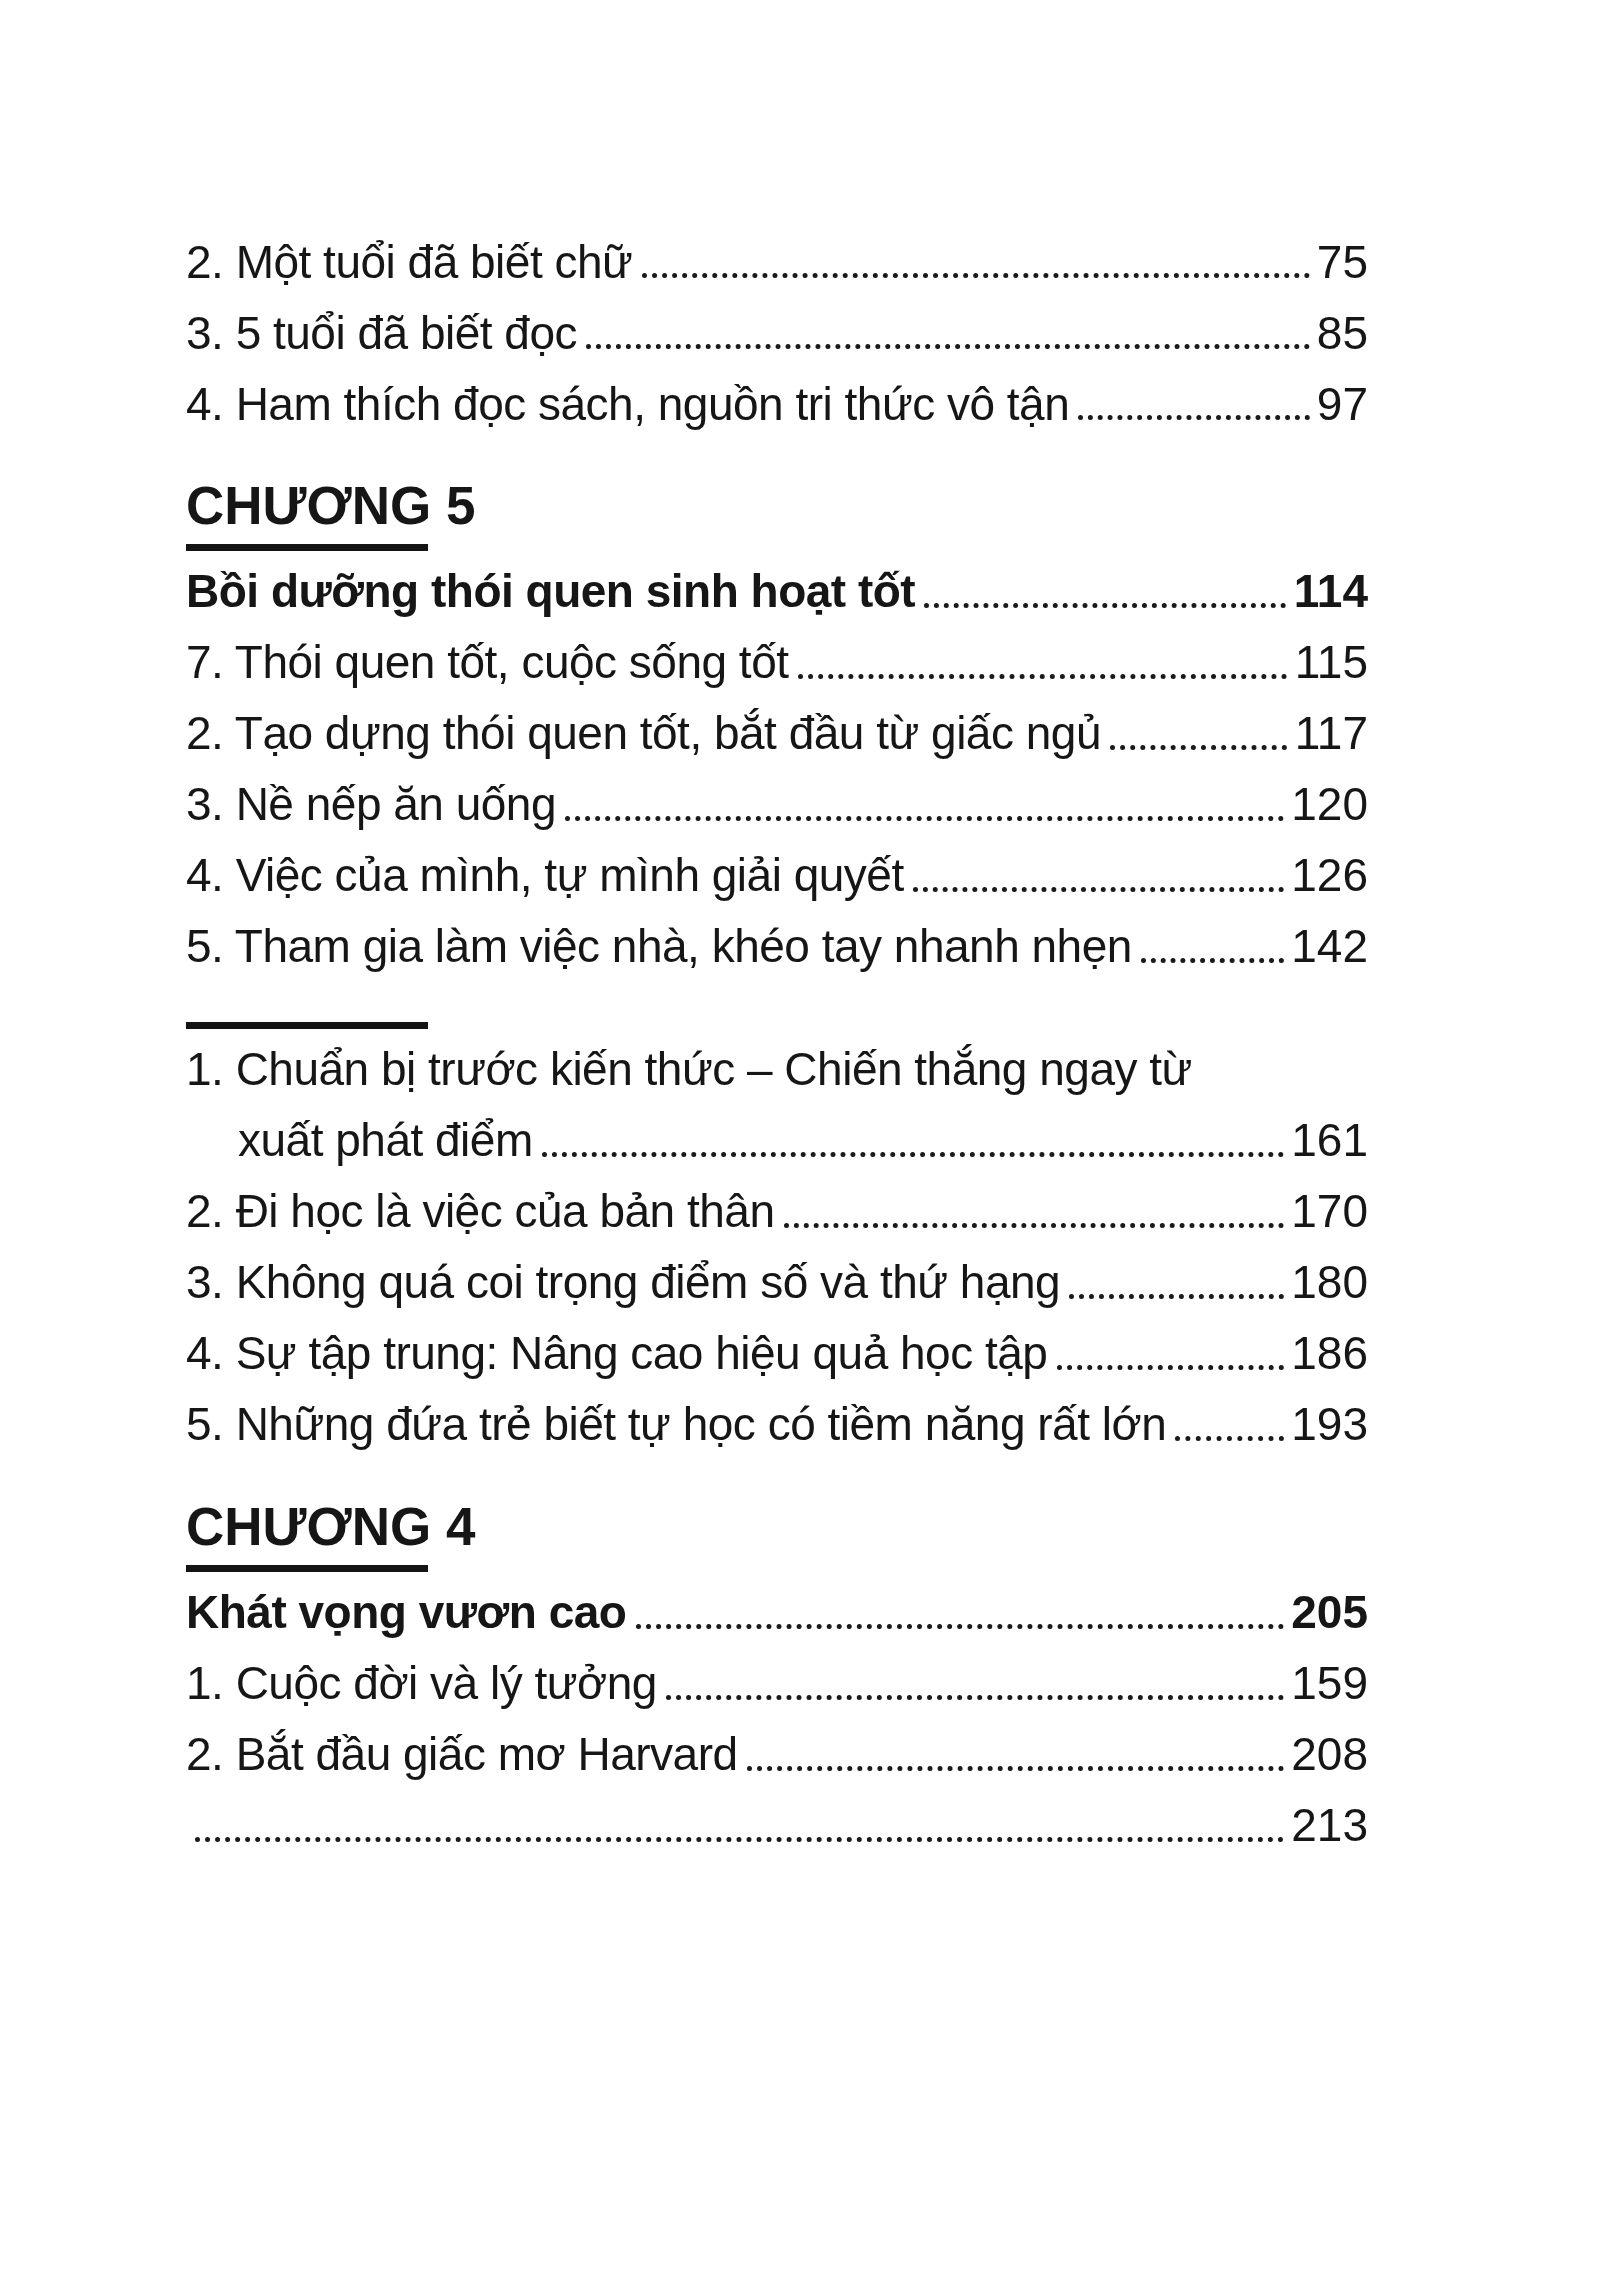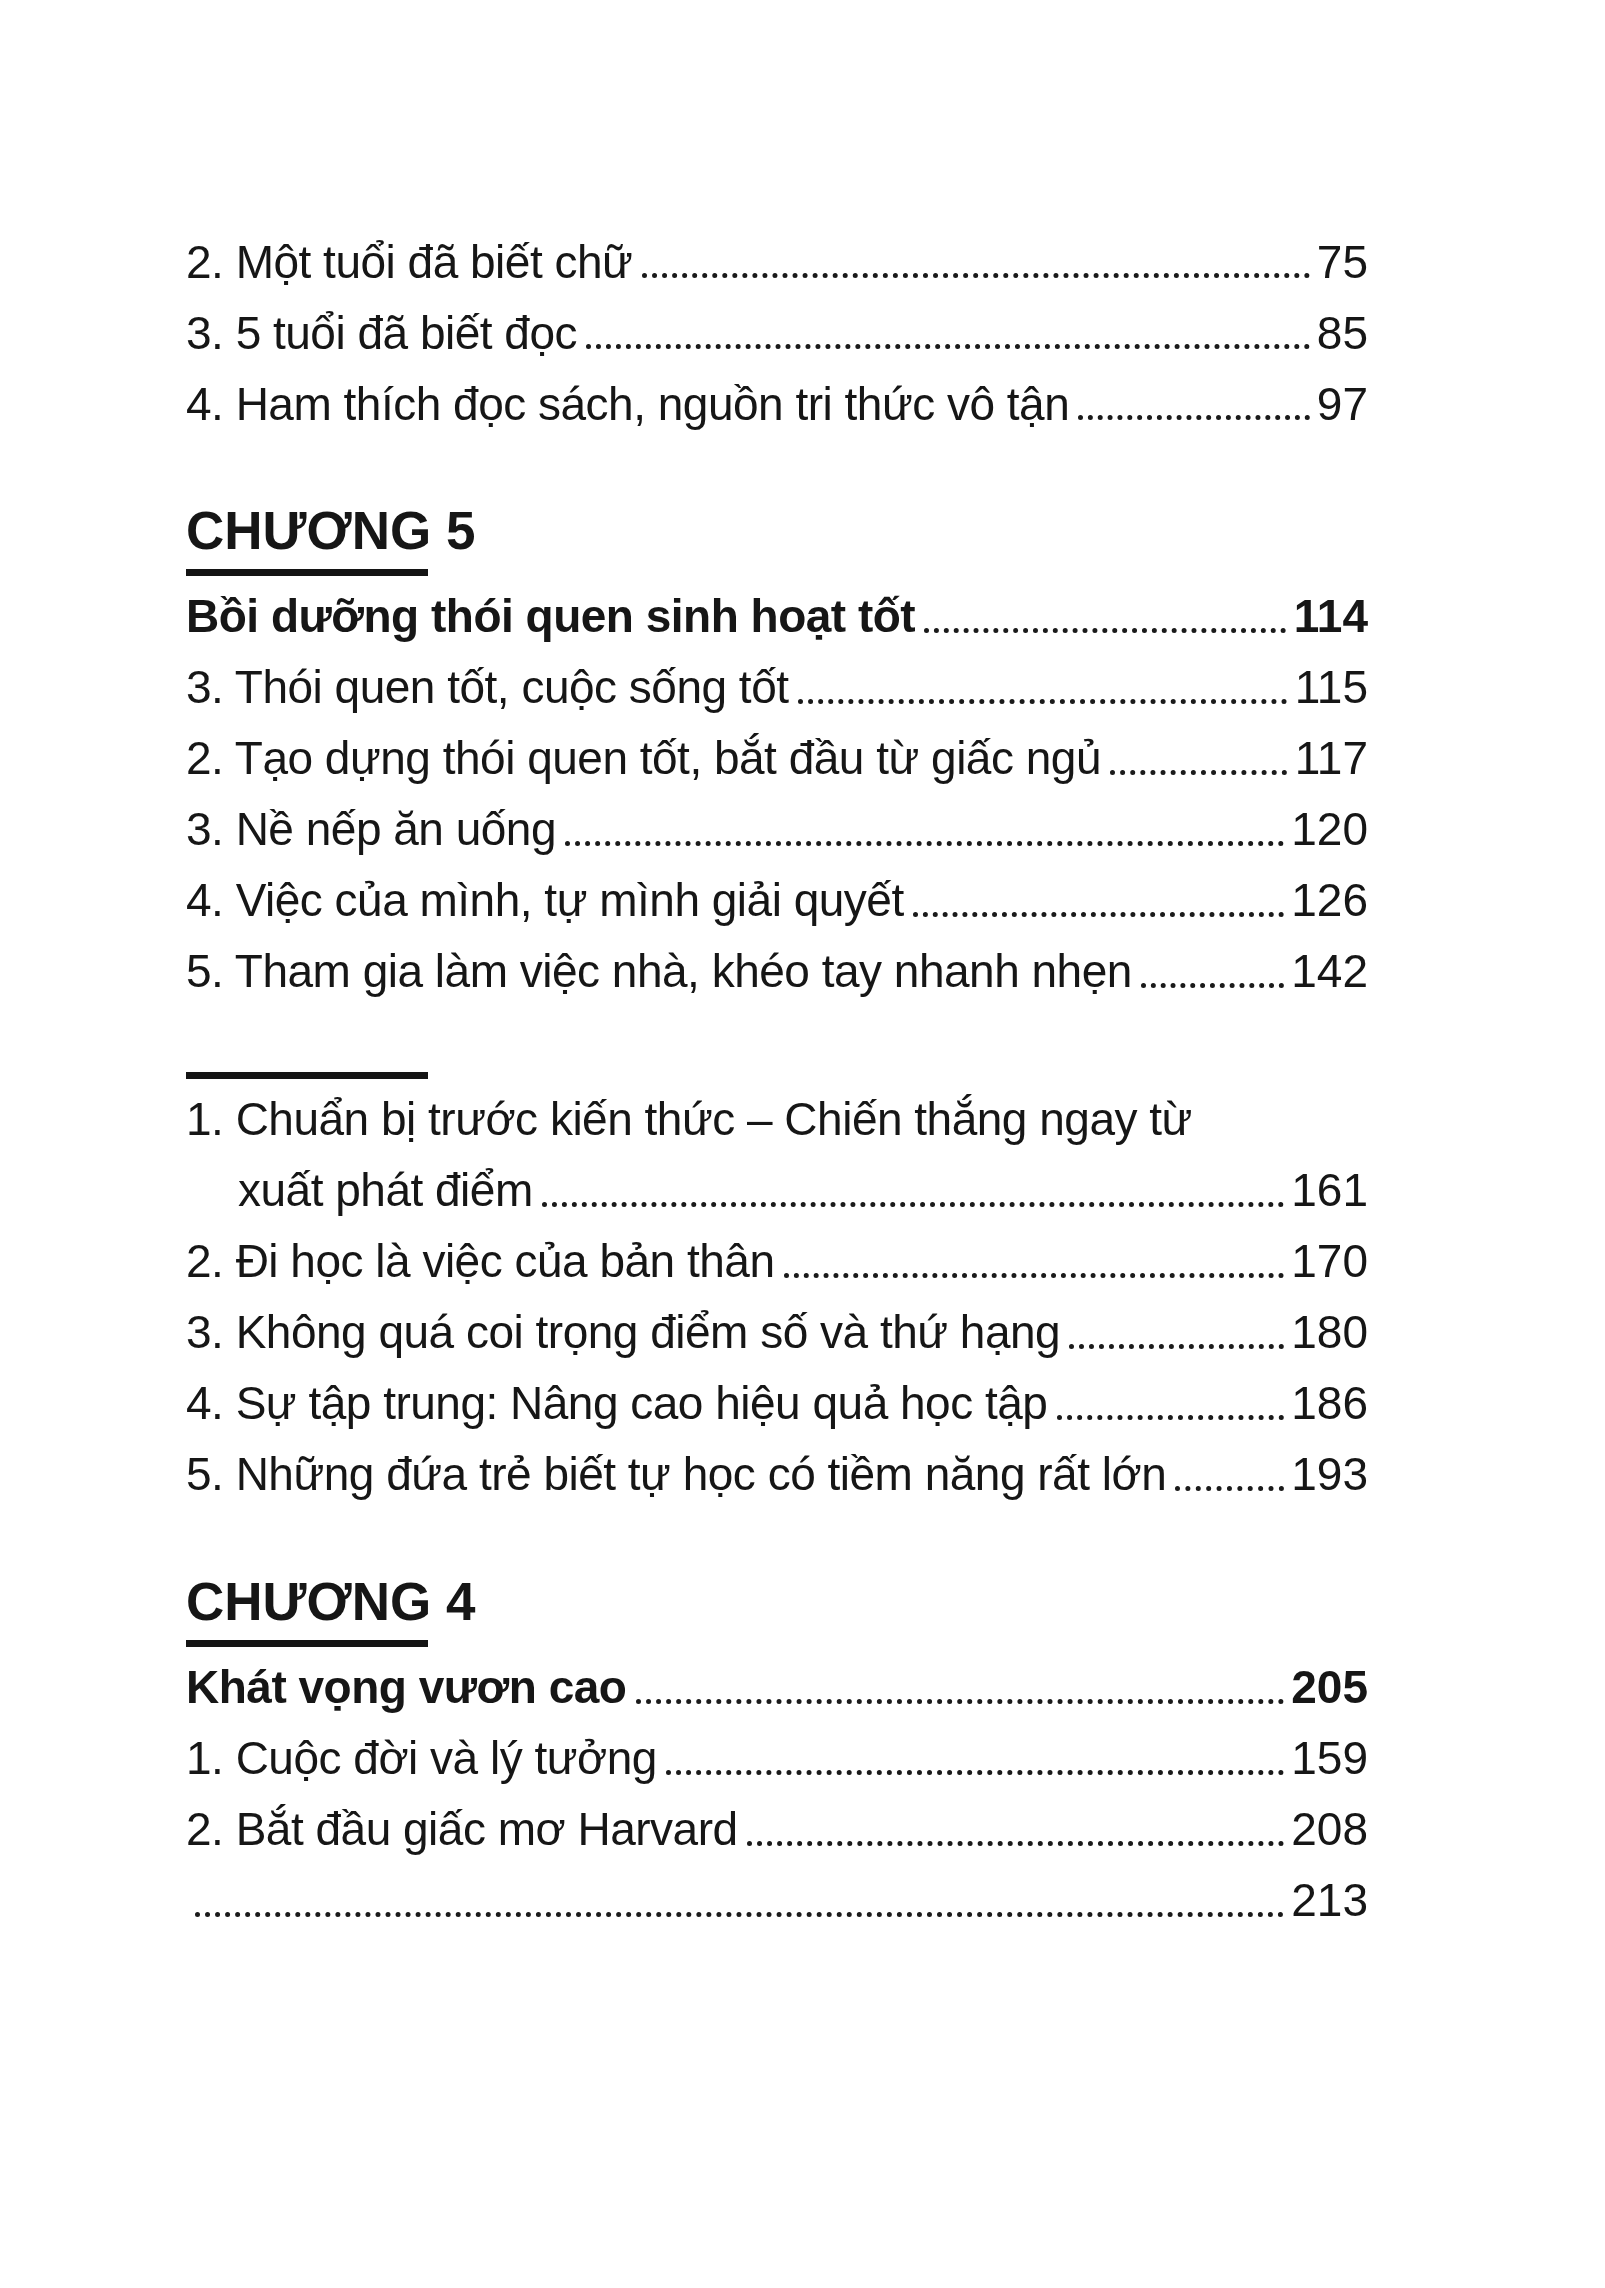--- a/index.html
+++ b/index.html
@@ -36,21 +36,21 @@
     flex:1 1 auto;
     min-width:16.5px;
     height:0;
     border-bottom:5.5px dotted #1a1a1a;
     align-self:flex-end;
     margin:0 7.3px 19px 9.2px;
   }
   .row.bold .label,
   .row.bold .num{font-weight:700;}
   .row .label.indent{padding-left:52px;}
-  .chapter{margin-top:65px;}
+  .chapter{margin-top:40px;}
   .chapter-heading{
     font-size:53px;
     font-weight:700;
     line-height:53px;
     margin:0;
     letter-spacing:0;
   }
   .chapter-rule{
     width:242px;height:7.3px;
     background:#141414;
@@ -81,21 +81,21 @@
       </section>
       <section class="chapter">
         <h2 class="chapter-heading">CHƯƠNG 5</h2>
         <div class="chapter-rule"></div>
         <div class="row bold">
           <span class="label">Bồi dưỡng thói quen sinh hoạt tốt</span>
           <span class="leader"></span>
           <span class="num">114</span>
         </div>
         <div class="row">
-          <span class="label">3. Thói quen tốt, cuộc sống tốt</span>
+          <span class="label">7. Thói quen tốt, cuộc sống tốt</span>
           <span class="leader"></span>
           <span class="num">115</span>
         </div>
         <div class="row">
           <span class="label">2. Tạo dựng thói quen tốt, bắt đầu từ giấc ngủ</span>
           <span class="leader"></span>
           <span class="num">117</span>
         </div>
         <div class="row">
           <span class="label">3. Nề nếp ăn uống</span>

